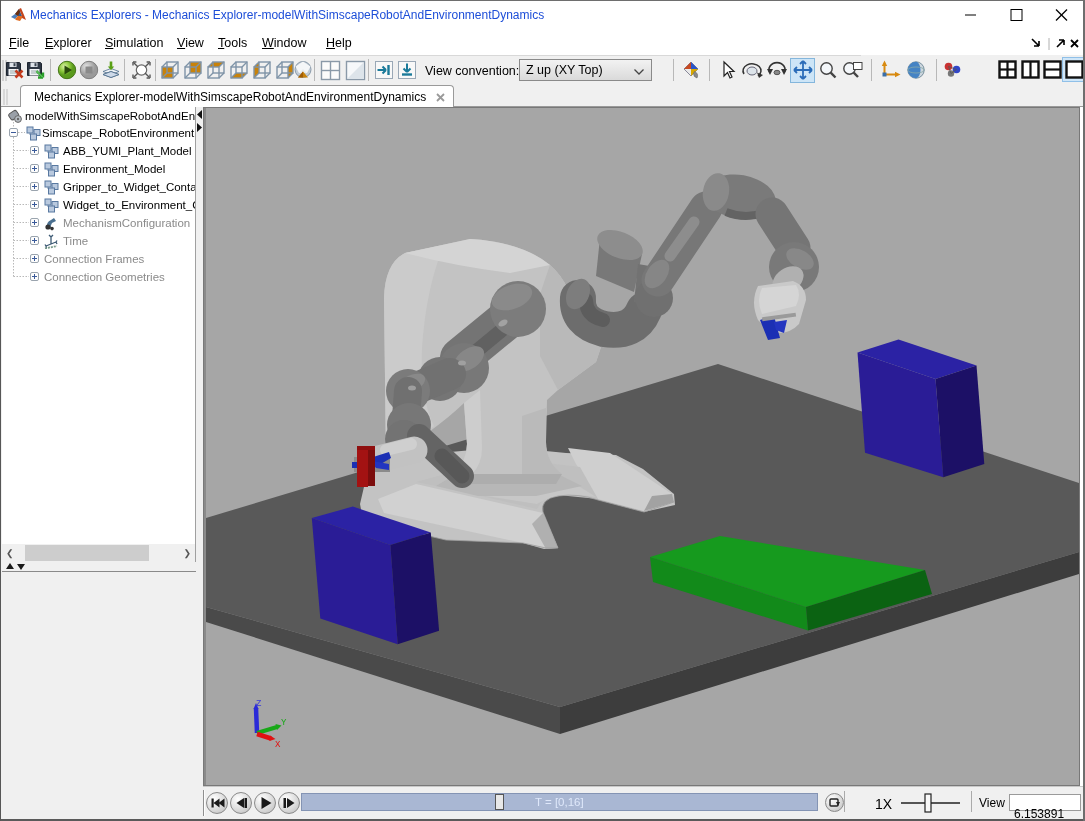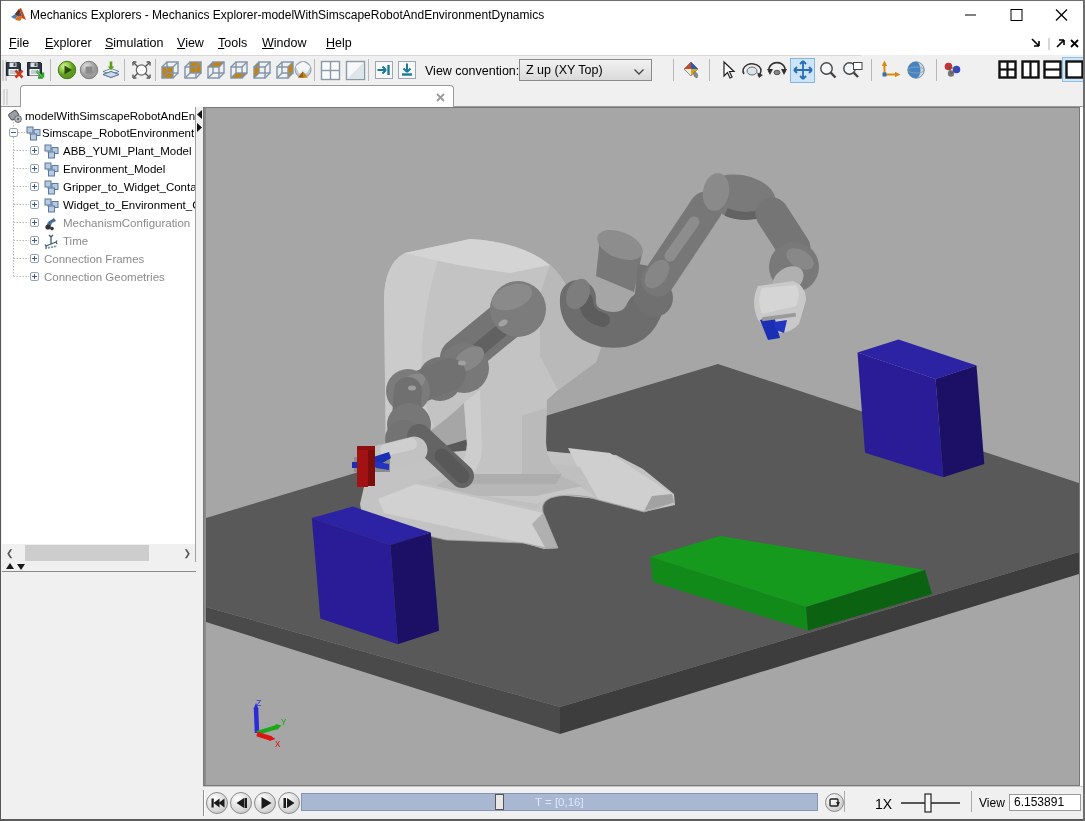--- a/index.html
+++ b/index.html
@@ -2,21 +2,21 @@
 <html><head>
 <meta charset="utf-8">
 <style>
 * { margin:0; padding:0; box-sizing:border-box; }
 html,body { width:1085px; height:821px; overflow:hidden; }
 body { font-family:"Liberation Sans", sans-serif; background:#fff; }
 .win { position:absolute; left:0; top:0; width:1085px; height:821px; background:#f0f0f0; }
 .abs { position:absolute; }
 
 .titlebar { position:absolute; left:1px; top:0; width:1083px; height:30px; background:#fff; }
-.title-text { position:absolute; left:29px; top:8px; font-size:12px; color:#000000; }
+.title-text { position:absolute; left:29px; top:8px; font-size:12px; color:#1d4ed8; }
 
 .menubar { position:absolute; left:1px; top:30px; width:1083px; height:25px; background:#fff; font-size:12.5px; color:#000; }
 .menubar span.mi { position:absolute; top:6px; }
 u { text-decoration:underline; }
 
 .toolbar { position:absolute; left:1px; top:55px; width:860px; height:29px; background:#f0f0f0; border-top:1px solid #d8d8d8; }
 .tsep { position:absolute; top:3px; width:1px; height:22px; background:#b8b8b8; }
 
 .tabrow { position:absolute; left:1px; top:84px; width:1083px; height:23px; background:#f0f0f0; }
 .tab { position:absolute; left:19px; top:1px; width:434px; height:22px; background:#fff; border:1px solid #9a9a9a; border-bottom:none; border-radius:4px 4px 0 0; }
@@ -35,21 +35,21 @@
 .vp { position:absolute; left:203px; top:107px; width:877px; height:679px; background:#8a8a8a; border:1px solid #787878; }
 .vp-inner { position:absolute; left:2px; top:0px; width:873px; height:677px; background:#a6a6a6; }
 .rightgap { position:absolute; left:1080px; top:107px; width:4px; height:712px; background:#fff; }
 
 .playbar { position:absolute; left:203px; top:786px; width:880px; height:33px; background:#f0f0f0; border-top:1px solid #c8c8c8; }
 .pbtn { position:absolute; top:5px; width:22px; height:22px; border-radius:50%; background:radial-gradient(circle at 35% 30%, #ffffff, #d8d8d8 60%, #b8b8b8); border:1px solid #8a8a8a; }
 .ptrack { position:absolute; left:98px; top:6px; width:517px; height:18px; background:#a9b7d3; border:1px solid #8494b4; }
 .pthumb { position:absolute; left:193px; top:0px; width:9px; height:16px; background:#e8e8e8; border:1px solid #555; }
 .ptext { position:absolute; left:233px; top:2px; font-size:11.5px; color:#dfe8fa; }
 .psep { position:absolute; top:4px; width:1px; height:21px; background:#aaa; }
-.timebox { position:absolute; left:806px; top:7px; width:72px; height:17px; background:#fff; border:1px solid #9a9a9a; font-size:12px; padding:0 0 0 4px; }
+.timebox { position:absolute; left:806px; top:7px; width:72px; height:17px; background:#fff; border:1px solid #9a9a9a; font-size:12px; padding:12px 0 0 4px; }
 svg { display:block; }
 .icon { position:absolute; top:4px; }
 </style>
 </head>
 <body>
 <div class="win">
 
   <div class="titlebar">
     <svg class="abs" style="left:9px;top:7px" width="17" height="17" viewBox="0 0 17 17">
       <polygon points="1,10 5,7 8,9 5,12" fill="#4a7ebb"></polygon>
@@ -293,20 +293,21 @@
       </svg>
       <div class="abs" style="left:1061px;top:1px;width:25px;height:25px;background:#cfe6f8;border:1px solid #90c0e8"></div>
       <svg class="icon" style="left:1064px" width="19" height="19" viewBox="0 0 19 19">
         <rect x="1.5" y="1.5" width="16" height="16" fill="#fff" stroke="#111" stroke-width="2.4"></rect>
       </svg>
     </div>
 
   <div class="tabrow">
     <div class="tabline"></div>
     <div class="tab">
+      <span class="tab-text">Mechanics Explorer-modelWithSimscapeRobotAndEnvironmentDynamics</span>
       <svg class="abs" style="left:414px;top:6px" width="11" height="11" viewBox="0 0 11 11">
         <path d="M2,2 L9,9 M9,2 L2,9" stroke="#9a9a9a" stroke-width="1.8"></path>
       </svg>
     </div>
     <svg class="abs" style="left:2px;top:5px" width="8" height="16">
         <rect x="0" y="0" width="2" height="16" fill="#d8d8d8"></rect>
         <rect x="3" y="0" width="2" height="16" fill="#d8d8d8"></rect>
       </svg>
   </div>
 

